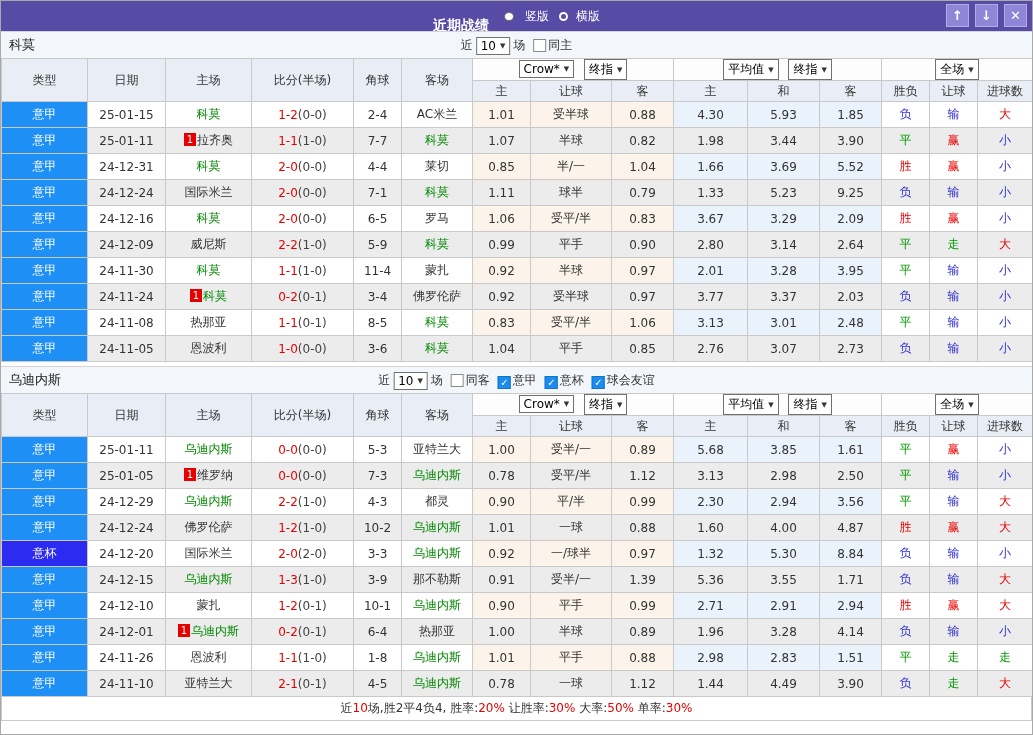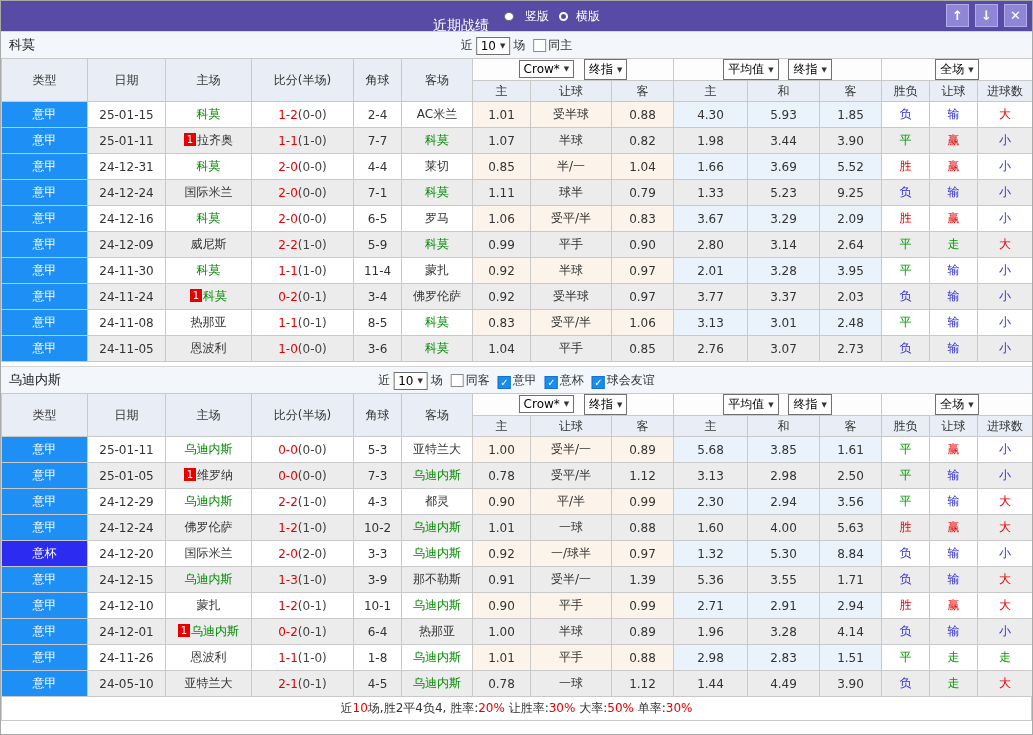--- a/index.html
+++ b/index.html
@@ -17,21 +17,21 @@
     overflow: hidden;
   }
   
   .titlebar {
     height: 30px;
     background: #574BA5;
     position: relative;
     display: flex; align-items: center; justify-content: center;
     color: #fff;
   }
-  .titlebar .title { font-weight: normal; font-size: 14px; margin-right: 12px; margin-top: 20px; }
+  .titlebar .title { font-weight: bold; font-size: 14px; margin-right: 12px; margin-top: 20px; }
   .radio-group { display: flex; align-items: center; gap: 10px; font-size: 12px; }
   .radio-item { display: flex; align-items: center; gap: 8px; cursor: pointer; }
   .rdot { width: 9px; height: 9px; border-radius: 50%; border: 2px solid #fff; display: inline-block; }
   .rdot.sel { background: #fff; }
   .win-buttons { position: absolute; right: 5px; top: 3px; display: flex; gap: 6px; }
   .wbtn {
     width: 23px; height: 23px;
     background: #8F86D8; border: 1px solid #B3ACE6;
     color: #fff; font-weight: bold; font-size: 13px;
     display: flex; align-items: center; justify-content: center;
@@ -527,21 +527,21 @@
             <td>24-12-24</td>
             <td><span class="tm-d">佛罗伦萨</span></td>
             <td><span class="ft">1-2</span><span class="ht">(1-0)</span></td>
             <td>10-2</td>
             <td><span class="tm-g">乌迪内斯</span></td>
             <td class="cc">1.01</td>
             <td class="cc">一球</td>
             <td class="cc">0.88</td>
             <td class="ca">1.60</td>
             <td class="ca">4.00</td>
-            <td class="ca">5.63</td>
+            <td class="ca">4.87</td>
             <td class="rs-r">胜</td>
             <td class="rs-r">赢</td>
             <td class="rs-r">大</td>
           </tr>
           <tr>
             <td class="type cup">意杯</td>
             <td>24-12-20</td>
             <td><span class="tm-d">国际米兰</span></td>
             <td><span class="ft">2-0</span><span class="ht">(2-0)</span></td>
             <td>3-3</td>
@@ -619,21 +619,21 @@
             <td class="cc">0.88</td>
             <td class="ca">2.98</td>
             <td class="ca">2.83</td>
             <td class="ca">1.51</td>
             <td class="rs-g">平</td>
             <td class="rs-g">走</td>
             <td class="rs-g">走</td>
           </tr>
           <tr>
             <td class="type lg">意甲</td>
-            <td>24-05-10</td>
+            <td>24-11-10</td>
             <td><span class="tm-d">亚特兰大</span></td>
             <td><span class="ft">2-1</span><span class="ht">(0-1)</span></td>
             <td>4-5</td>
             <td><span class="tm-g">乌迪内斯</span></td>
             <td class="cc">0.78</td>
             <td class="cc">一球</td>
             <td class="cc">1.12</td>
             <td class="ca">1.44</td>
             <td class="ca">4.49</td>
             <td class="ca">3.90</td>

